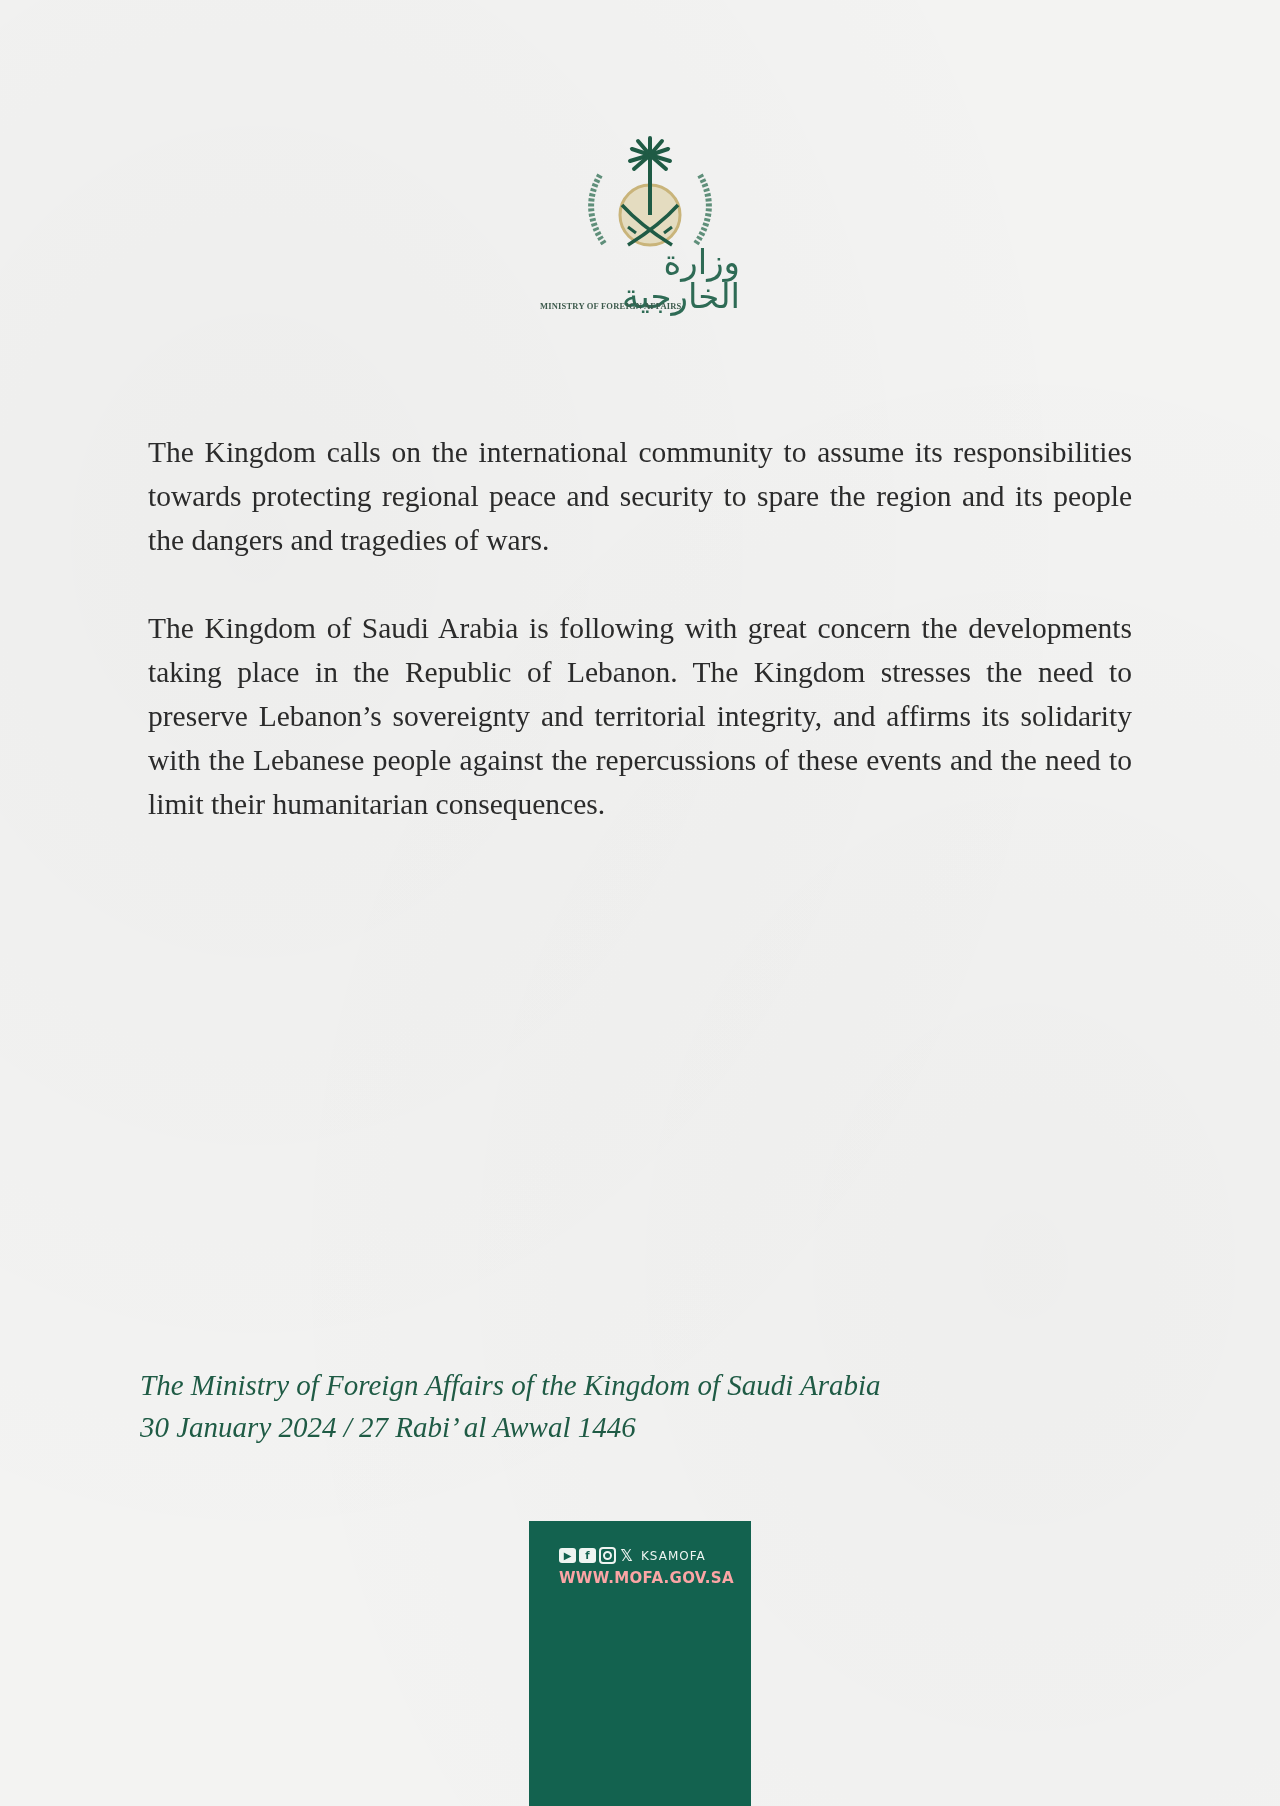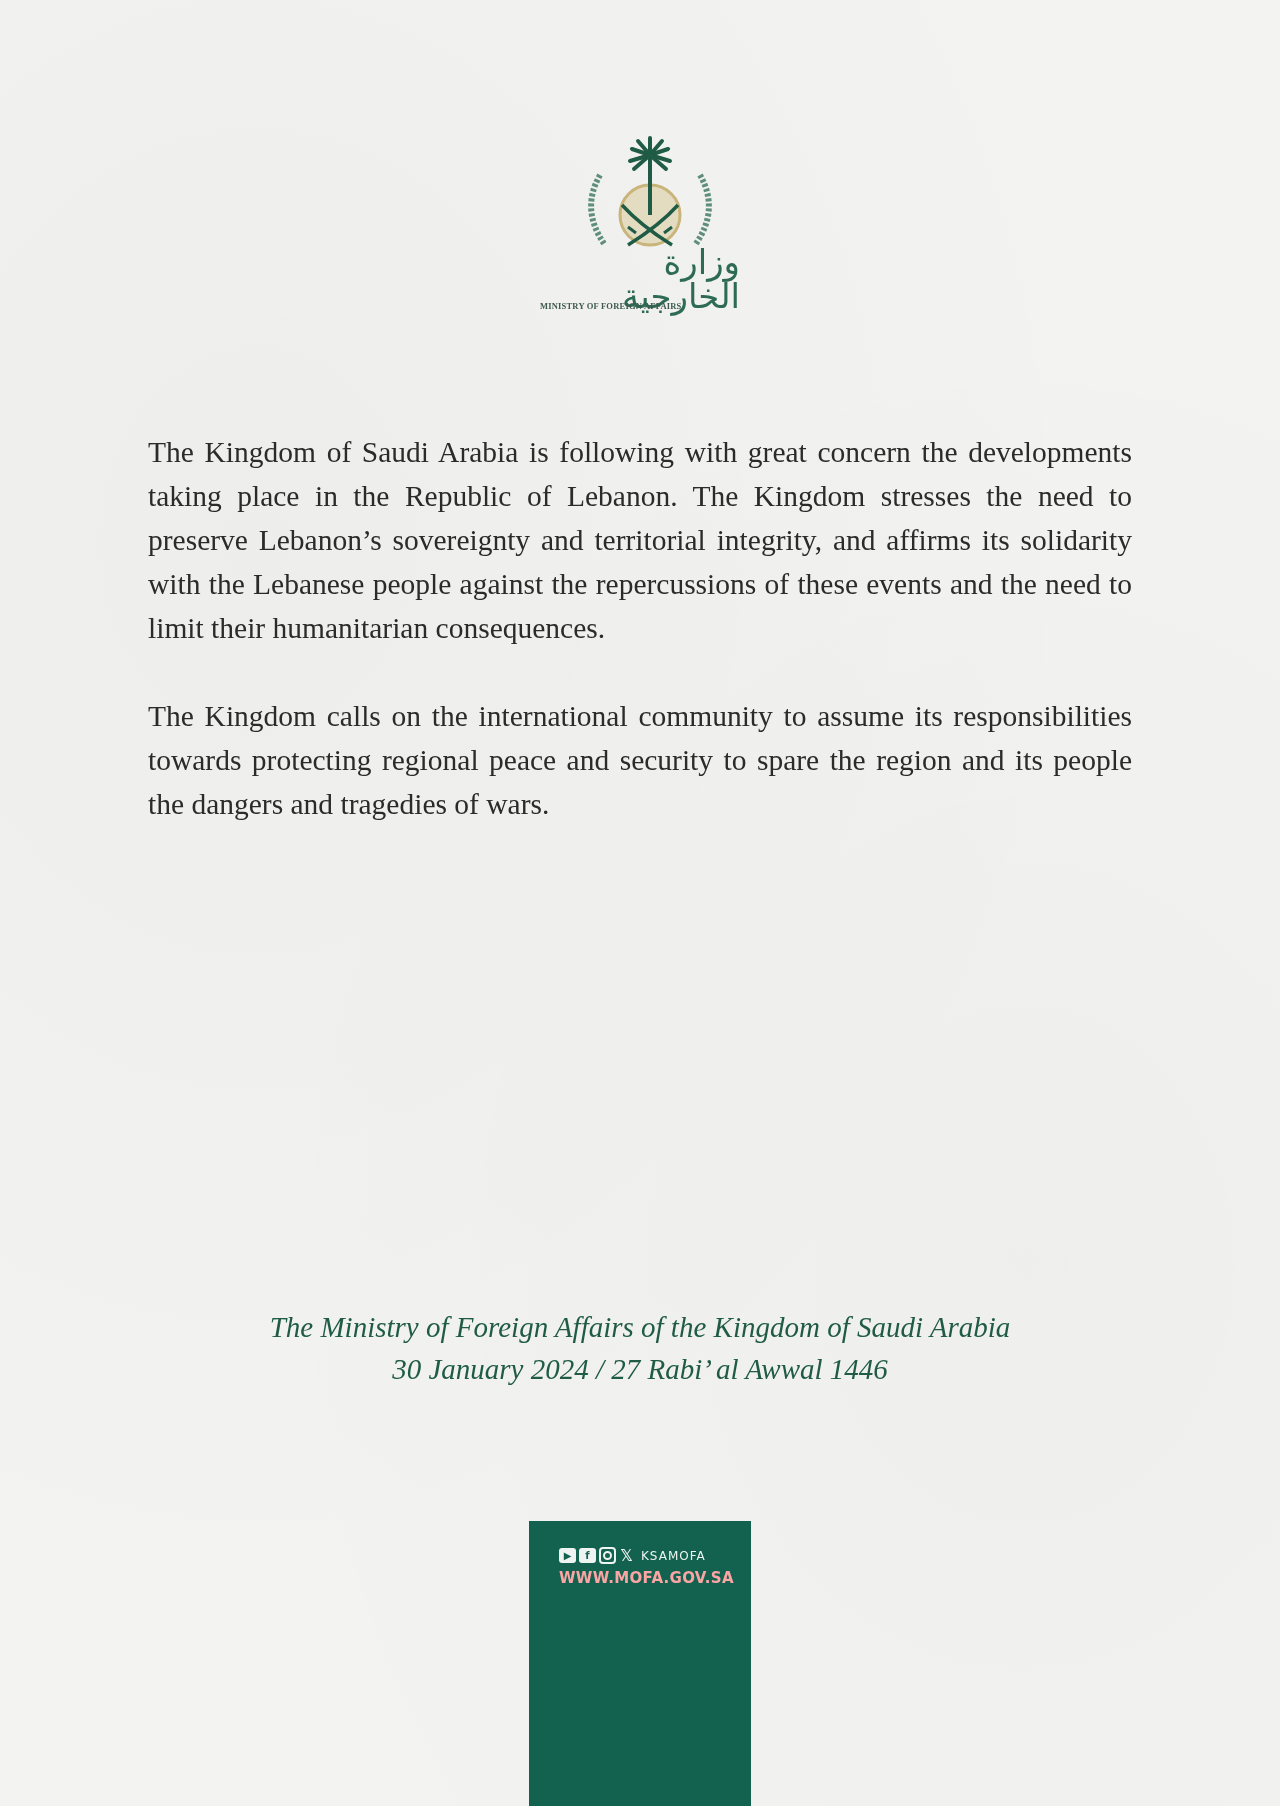--- a/index.html
+++ b/index.html
@@ -25,21 +25,21 @@
     position:absolute; left:540px; top:301px; width:200px; text-align:left;
     font-family:"Liberation Serif", serif; font-size:8.5px; font-weight:bold;
     color:#3d5a4c; letter-spacing:0.2px;
   }
   .body-text {
     position:absolute; left:148px; top:430px; width:984px;
     font-size:29.5px; line-height:44px; text-align:justify; color:#2b2b2b;
   }
   .body-text p { margin:0 0 44px 0; }
   .signature {
-    position:absolute; left:140px; top:1306px; width:1000px; text-align:center;
+    position:absolute; left:140px; top:1364px; width:1000px; 
     font-style:italic; font-size:29px; line-height:42px; color:#1f5b45;
   }
   .footer-box {
     position:absolute; left:529px; top:1521px; width:222px; height:285px;
     background:#13624f;
   }
   .social-row {
     position:absolute; left:30px; top:26px; display:flex; align-items:center; gap:3px;
   }
   .soc {
@@ -89,22 +89,22 @@
     <path d="M118 70 Q100 90 68 110" stroke="#1f5b45" stroke-width="3.5" fill="none"></path>
     <line x1="104" y1="98" x2="112" y2="92" stroke="#1f5b45" stroke-width="3"></line>
     <line x1="76" y1="98" x2="68" y2="92" stroke="#1f5b45" stroke-width="3"></line>
   </svg>
 </div>
 
 <div class="arabic-name">وزارة الخارجية</div>
 <div class="ministry-en">MINISTRY OF FOREIGN AFFAIRS</div>
 
 <div class="body-text">
+  <p>The Kingdom calls on the international community to assume its responsibilities towards protecting regional peace and security to spare the region and its people the dangers and tragedies of wars.</p>
   <p>The Kingdom of Saudi Arabia is following with great concern the developments taking place in the Republic of Lebanon. The Kingdom stresses the need to preserve Lebanon’s sovereignty and territorial integrity, and affirms its solidarity with the Lebanese people against the repercussions of these events and the need to limit their humanitarian consequences.</p>
-  <p>The Kingdom calls on the international community to assume its responsibilities towards protecting regional peace and security to spare the region and its people the dangers and tragedies of wars.</p>
 </div>
 
 <div class="signature">
   <div>The Ministry of Foreign Affairs of the Kingdom of Saudi Arabia</div>
   <div>30 January 2024 / 27 Rabi’ al Awwal 1446</div>
 </div>
 
 <div class="footer-box">
   <div class="social-row">
     <div class="soc">▶</div>

